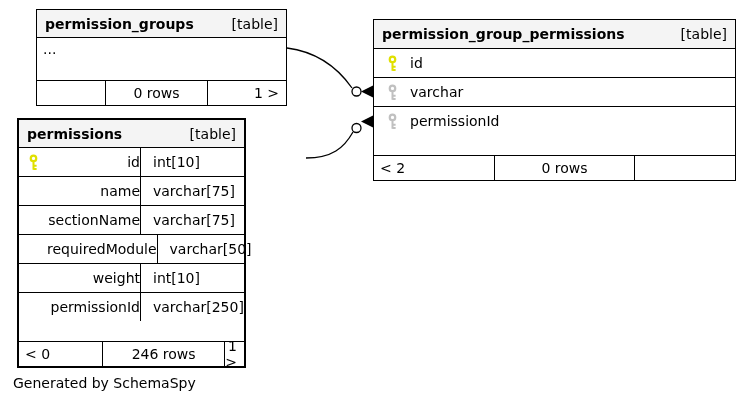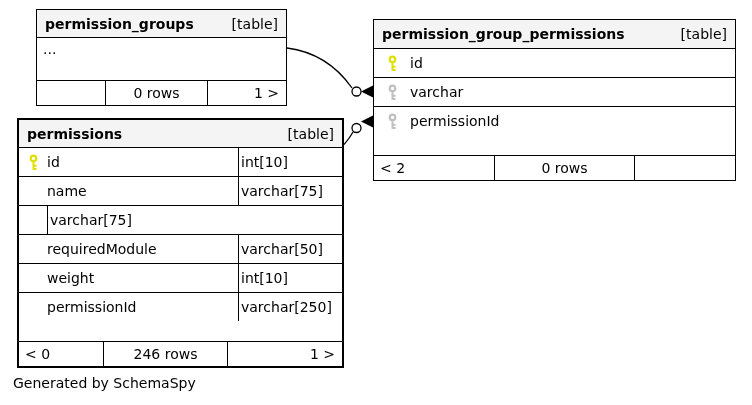--- a/index.html
+++ b/index.html
@@ -38,21 +38,21 @@
   }
   .ellipsis-row{height:23px;border-top:1px solid var(--border,#000);
     display:flex;align-items:center;padding-left:6px;}
 
   .key-cell{width:28px;display:flex;justify-content:center;align-items:center;flex:0 0 auto;}
   .pgp .key-cell{width:36px;}
   .col-name{flex:1;}
   .col-type{
     width:104px;flex:0 0 auto;height:100%;
     border-left:1px solid var(--border,#000);
-    display:flex;align-items:center;padding-left:2px;
+    display:flex;align-items:center;padding-left:12px;
   }
 
   .tfoot{
     display:flex;align-items:stretch;
     height:25px;
     border-top:1px solid var(--border,#000);
     margin-top:20px;
   }
   .tfoot .cell{display:flex;align-items:center;}
   .tfoot .cell + .cell{border-left:1px solid var(--border,#000);}
@@ -134,21 +134,21 @@
       </span>
       <span class="col-name">permissionId</span>
     </div>
     <div class="tfoot">
       <span class="cell fl">&lt; 2</span>
       <span class="cell fc">0 rows</span>
       <span class="cell fr"></span>
     </div>
   </div>
 
-  <div class="dbtable perm emphasis" style="left:17px;top:118px;width:327px;">
+  <div class="dbtable perm emphasis" style="left:17px;top:118px;width:229px;text-align:right;">
     <div class="thead">
       <span class="tname">permissions</span>
       <span class="ttype">[table]</span>
     </div>
 
     <div class="trow">
       <span class="key-cell">
         <svg class="key-icon key-primary" width="11" height="17" viewBox="0 0 12 18">
           <circle cx="6" cy="4.5" r="3" fill="none" stroke="currentColor" stroke-width="2.4"></circle>
           <path d="M6 7.5 V17 M6 12.5 H9.4 M6 16 H9.4" fill="none" stroke="currentColor" stroke-width="2.2"></path>
@@ -157,20 +157,21 @@
       <span class="col-name">id</span>
       <span class="col-type">int[10]</span>
     </div>
     <div class="trow">
       <span class="key-cell"></span>
       <span class="col-name">name</span>
       <span class="col-type">varchar[75]</span>
     </div>
     <div class="trow">
       <span class="key-cell"></span>
+      <span class="col-name">sectionName</span>
       <span class="col-type">varchar[75]</span>
     </div>
     <div class="trow">
       <span class="key-cell"></span>
       <span class="col-name">requiredModule</span>
       <span class="col-type">varchar[50]</span>
     </div>
     <div class="trow">
       <span class="key-cell"></span>
       <span class="col-name">weight</span>

